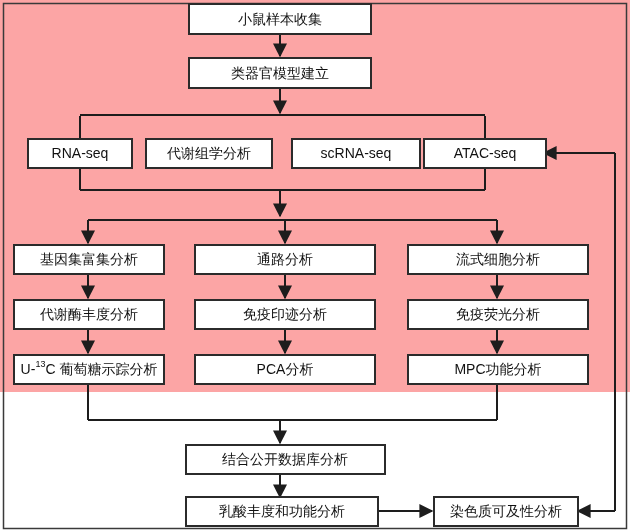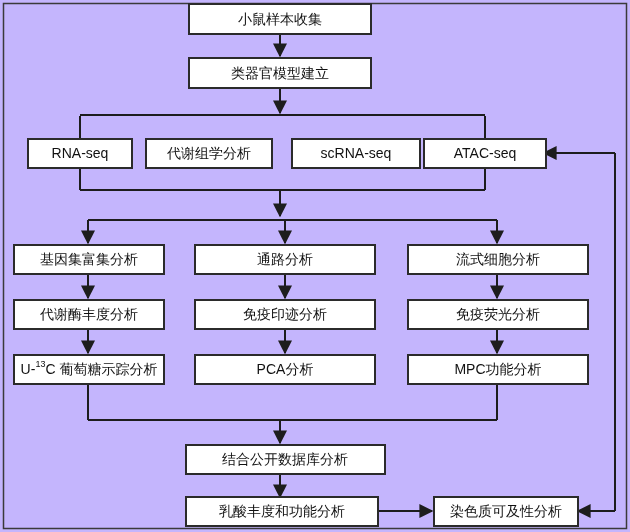--- a/index.html
+++ b/index.html
@@ -1,20 +1,20 @@
 <!DOCTYPE html>
 <html><head>
 <meta charset="utf-8">
 <style>
   html,body{margin:0;padding:0;background:#ffffff;}
   body{
     font-family:"Liberation Sans","DejaVu Sans",sans-serif;
     width:630px;height:532px;overflow:hidden;
   }
-  #flow-root{position:relative;width:630px;height:532px;background:#c4b5fd;}
+  #flow-root{position:relative;width:630px;height:392px;background:#fca5a5;}
   #flow-svg{position:absolute;left:0;top:0;}
   .node-rect{fill:#ffffff;stroke:#2b2b2b;stroke-width:2;}
   .node-text{
     font-family:"Liberation Sans","DejaVu Sans",sans-serif;
     font-size:14px;fill:#111111;dominant-baseline:middle;text-anchor:middle;
   }
   .node-text .sup{font-size:9px;}
   .conn{stroke:#1d1d1d;stroke-width:2;fill:none;}
   .frame{fill:none;stroke:#3a3a3a;stroke-width:1.5;}
 </style>

